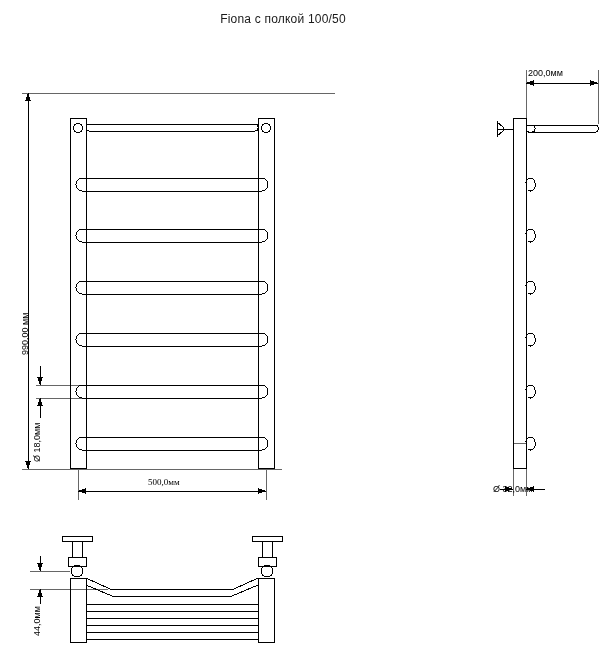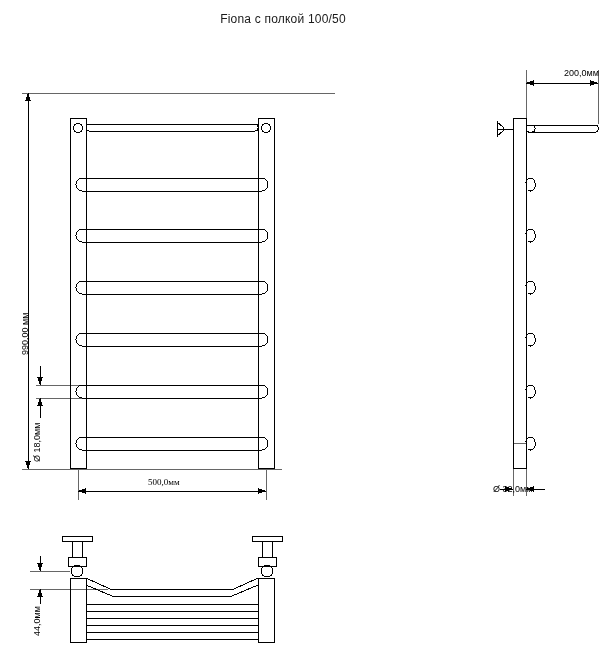--- a/index.html
+++ b/index.html
@@ -205,17 +205,17 @@
     </g>
   </g>
 </svg>
 
 <div class="dim-label dim-vert" style="left:20px; top:355px;">990,00 мм</div>
 
 <div class="dim-label dim-vert" style="left:32px; top:462px;">Ø 18,0мм</div>
 
 <div class="dim-label" style="left:148px; top:477px;font-family:Liberation Serif, serif;">500,0мм</div>
 
-<div class="dim-label" style="left:564px; top:68px;text-align:right;">200,0мм</div>
+<div class="dim-label" style="left:528px; top:68px;text-align:right;">200,0мм</div>
 
 <div class="dim-label" style="left:452px; top:484px;padding-left:41px;">Ø 32,0мм</div>
 
 <div class="dim-label dim-vert" style="left:32px; top:636px;">44,0мм</div>
 
 </body></html>

